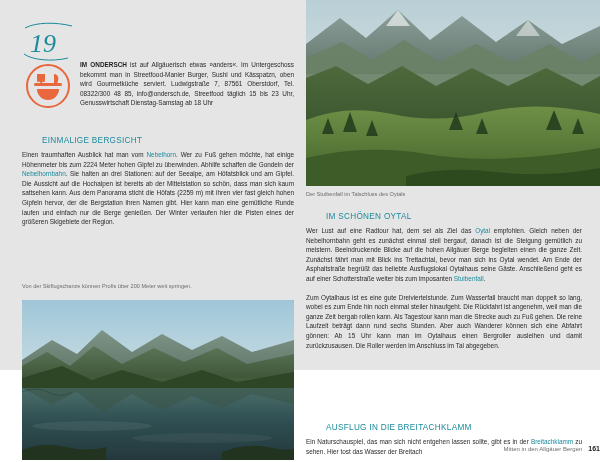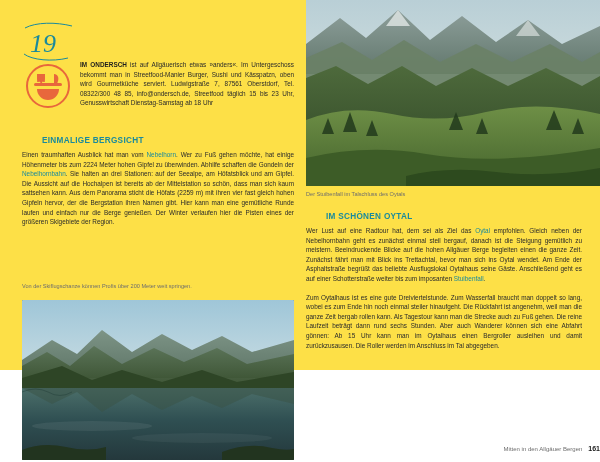--- a/index.html
+++ b/index.html
@@ -11,21 +11,21 @@
     height: 462px;
     background: #ffffff;
     font-family: "Liberation Sans", sans-serif;
     overflow: hidden;
     position: relative;
   }
   .page {
     position: relative;
     width: 600px;
     height: 370px;
-    background: #fde047;
+    background: #e5e5e5;
   }
 
   
   .col-left {
     position: absolute;
     left: 18px;
     top: 14px;
     width: 276px;
     height: 434px;
   }
@@ -54,21 +54,21 @@
     width: 214px;
     font-size: 6.4px;
     line-height: 9.6px;
     color: #2a2a2a;
     text-align: justify;
   }
   .intro b { color: #1e1e1e; font-weight: bold; }
 
   .sec-head {
     font-size: 8.2px;
-    font-weight: bold;
+    font-weight: normal;
     color: #1a8a9c;
     letter-spacing: 0.3px;
     margin: 0 0 5px 0;
     text-transform: uppercase;
     padding-left: 20px;
   }
   .body-txt {
     font-size: 6.4px;
     line-height: 9.6px;
     color: #2a2a2a;
@@ -286,18 +286,24 @@
     <div class="cap-stuiben">Der Stuibenfall im Talschluss des Oytals</div>
 
     <div class="block-oytal">
       <div class="sec-head">IM SCHÖNEN OYTAL</div>
       <div class="body-txt">
         <span>Wer Lust auf eine Radtour hat, dem sei als Ziel das </span><span class="teal">Oytal</span><span> empfohlen. Gleich neben der Nebelhornbahn geht es zunächst einmal steil bergauf, danach ist die Steigung gemütlich zu meistern. Beeindruckende Blicke auf die hohen Allgäuer Berge begleiten einen die ganze Zeit. Zunächst fährt man mit Blick ins Trettachtal, bevor man sich ins Oytal wendet. Am Ende der Asphaltstraße begrüßt das beliebte Ausflugslokal Oytalhaus seine Gäste. Anschließend geht es auf einer Schotterstraße weiter bis zum imposanten </span><span class="teal">Stuibenfall</span><span>.</span>
       </div>
       <div class="body-txt" style="margin-top:9px;">Zum Oytalhaus ist es eine gute Dreiviertelstunde. Zum Wasserfall braucht man doppelt so lang, wobei es zum Ende hin noch einmal steiler hinaufgeht. Die Rückfahrt ist angenehm, weil man die ganze Zeit bergab rollen kann. Als Tagestour kann man die Strecke auch zu Fuß gehen. Die reine Laufzeit beträgt dann rund sechs Stunden. Aber auch Wanderer können sich eine Abfahrt gönnen: Ab 15 Uhr kann man im Oytalhaus einen Bergroller ausleihen und damit zurückzusausen. Die Roller werden im Anschluss im Tal abgegeben.</div>
     </div>
 
+    <div class="block-breitach">
+      <div class="sec-head">AUSFLUG IN DIE BREITACHKLAMM</div>
+      <div class="body-txt">
+        <span>Ein Naturschauspiel, das man sich nicht entgehen lassen sollte, gibt es in der </span><span class="teal">Breitachklamm</span><span> zu sehen. Hier tost das Wasser der Breitach</span>
+      </div>
+    </div>
 
     <div class="footer">
       <span>Mitten in den Allgäuer Bergen</span><span class="pg">161</span>
     </div>
   </div>
 </div>
 
 </body></html>

